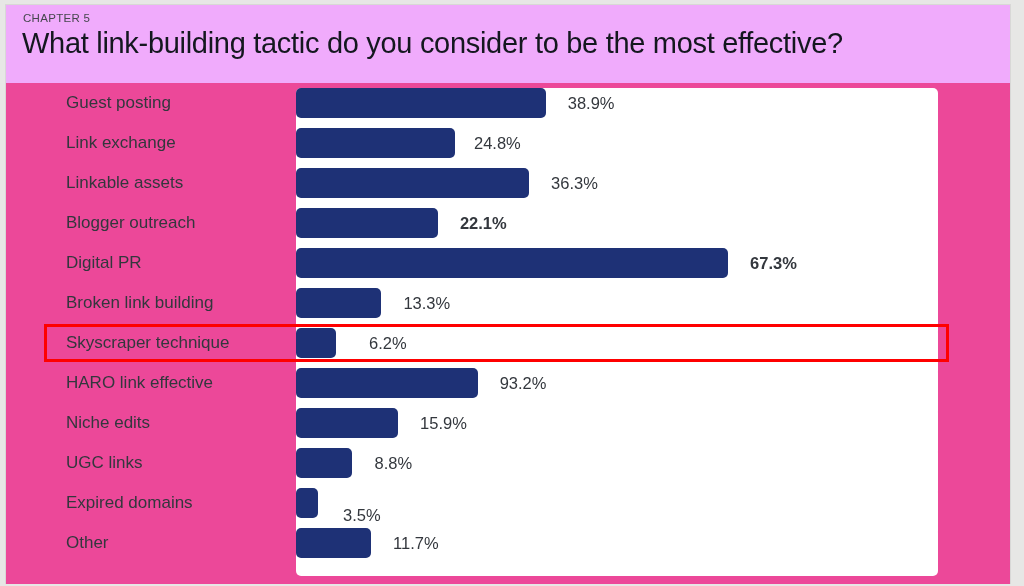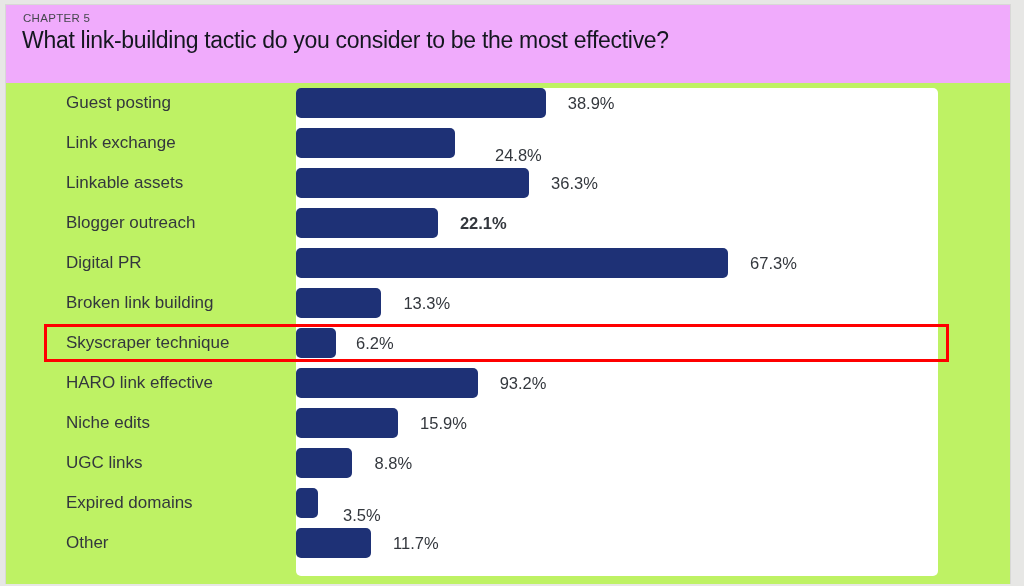--- a/index.html
+++ b/index.html
@@ -44,36 +44,36 @@
     font-size: 11.5px;
     letter-spacing: 0.3px;
     color: #45474d;
     font-family: "Liberation Sans", sans-serif;
     white-space: nowrap;
   }
   #page-title {
     position: absolute;
     left: 16px;
     top: 22px;
-    font-size: 23px;
+    font-size: 29px;
     letter-spacing: -0.3px;
     color: #14171f;
     font-weight: 500;
     font-family: "Liberation Sans", sans-serif;
     white-space: nowrap;
   }
 
   
   #chart-area {
     position: absolute;
     left: 0;
     top: 78px;
     width: 100%;
     bottom: 0;
-    background: #bef264;
+    background: #ec4899;
     text-align: center;
   }
 
   .chart-row {
     position: relative;
     height: 40px;
     width: 100%;
   }
 
   .row-label {
@@ -146,56 +146,56 @@
         <div class="row-label">Guest posting</div>
         <div class="bar-track">
           <div class="bar-fill" style="width: 249.738px; background: rgb(30, 49, 118);"></div>
           <div class="bar-value" style="left: 271.738px;">38.9%</div>
         </div>
       </div>
       <div class="chart-row">
         <div class="row-label">Link exchange</div>
         <div class="bar-track">
           <div class="bar-fill" style="width: 159.216px; background: rgb(30, 49, 118);"></div>
-          <div class="bar-value" style="left: 199px; margin-top: 12px;">24.8%</div>
+          <div class="bar-value" style="left: 178px;">24.8%</div>
         </div>
       </div>
       <div class="chart-row">
         <div class="row-label">Linkable assets</div>
         <div class="bar-track">
           <div class="bar-fill" style="width: 233.046px; background: rgb(30, 49, 118);"></div>
           <div class="bar-value" style="left: 255.046px;">36.3%</div>
         </div>
       </div>
       <div class="chart-row">
         <div class="row-label">Blogger outreach</div>
         <div class="bar-track">
           <div class="bar-fill" style="width: 141.882px; background: rgb(30, 49, 118);"></div>
           <div class="bar-value" style="left: 163.882px; font-weight: bold;">22.1%</div>
         </div>
       </div>
       <div class="chart-row">
         <div class="row-label">Digital PR</div>
         <div class="bar-track">
           <div class="bar-fill" style="width: 432.066px; background: rgb(30, 49, 118);"></div>
-          <div class="bar-value" style="left: 454.066px;">67.3%</div>
+          <div class="bar-value" style="left: 454.066px; font-weight: bold;">67.3%</div>
         </div>
       </div>
       <div class="chart-row">
         <div class="row-label">Broken link building</div>
         <div class="bar-track">
           <div class="bar-fill" style="width: 85.386px; background: rgb(30, 49, 118);"></div>
           <div class="bar-value" style="left: 107.386px;">13.3%</div>
         </div>
       </div>
       <div class="chart-row">
         <div class="row-label">Skyscraper technique</div>
         <div class="bar-track">
           <div class="bar-fill" style="width: 39.804px; background: rgb(30, 49, 118);"></div>
-          <div class="bar-value" style="left: 60px;">6.2%</div>
+          <div class="bar-value" style="left: 73px;">6.2%</div>
         </div>
       </div>
       <div class="chart-row">
         <div class="row-label">HARO link effective</div>
         <div class="bar-track">
           <div class="bar-fill" style="width: 181.686px; background: rgb(30, 49, 118);"></div>
           <div class="bar-value" style="left: 203.686px;">93.2%</div>
         </div>
       </div>
       <div class="chart-row">

